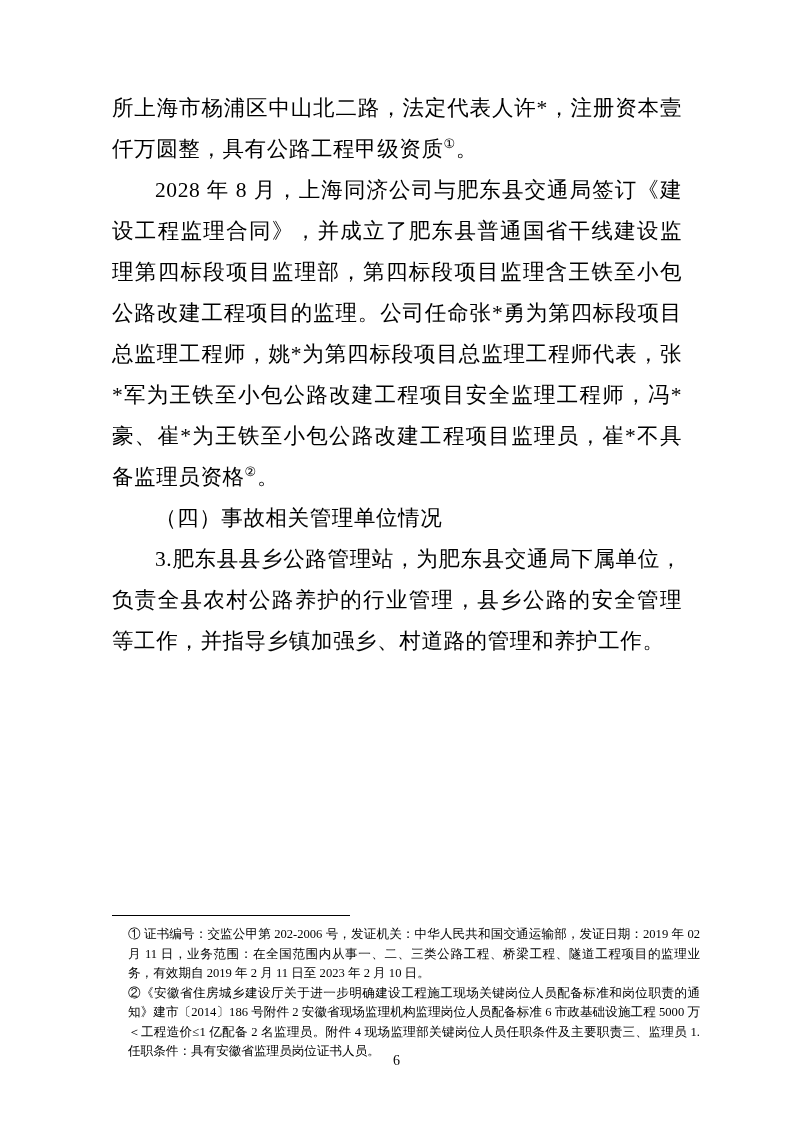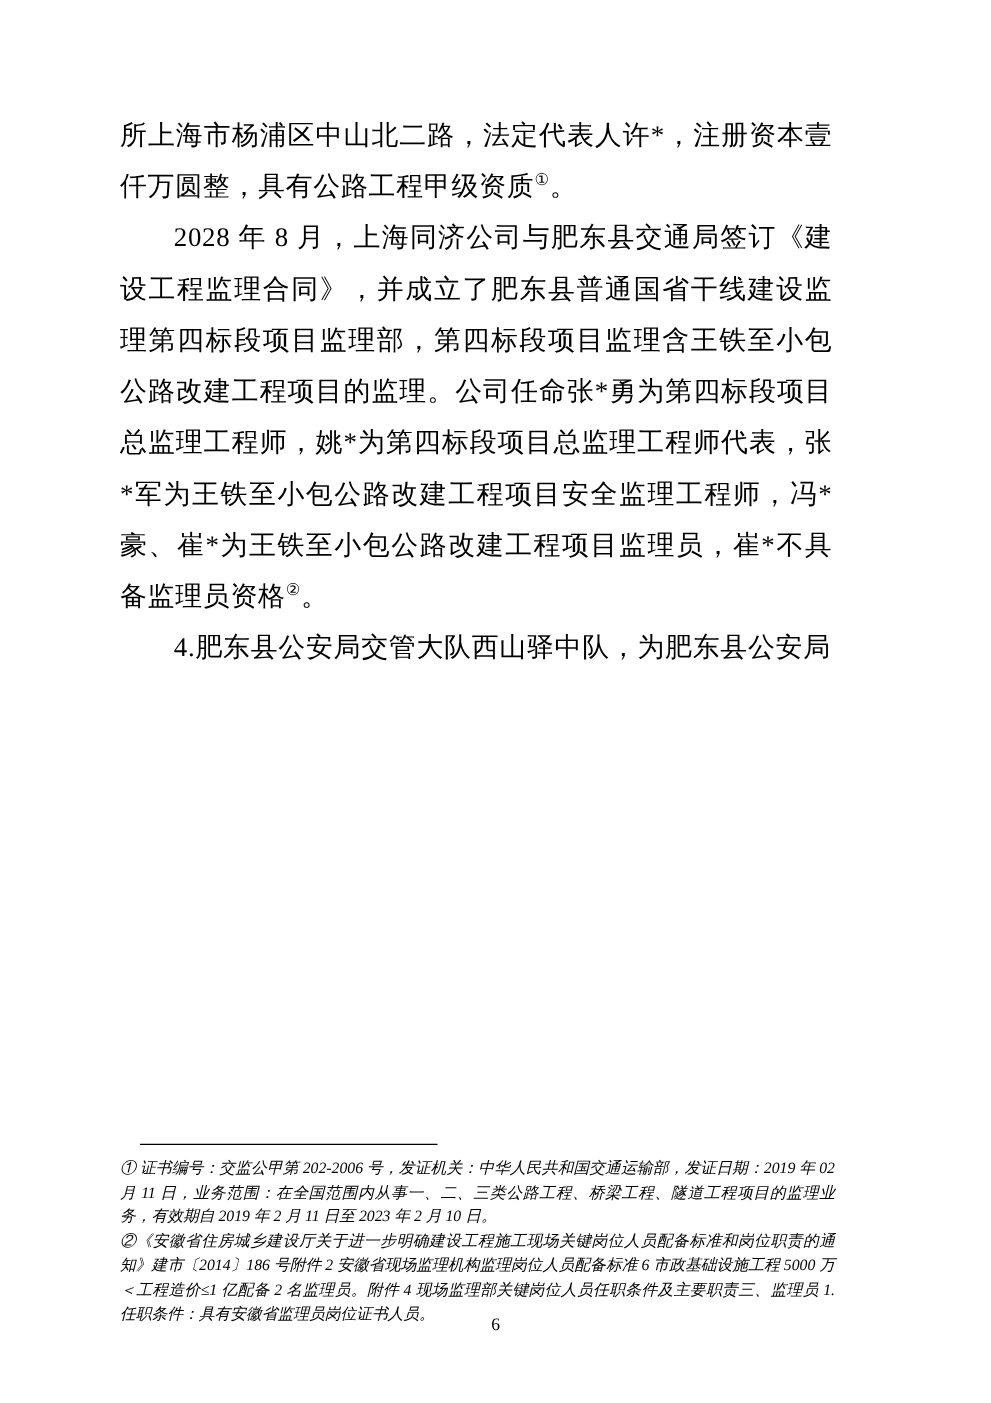--- a/index.html
+++ b/index.html
@@ -15,21 +15,21 @@
     position: relative;
     width: 793px;
     height: 1122px;
     margin: 0 auto;
     background: #ffffff;
     overflow: hidden;
     box-sizing: border-box;
   }
   .body-area {
     position: absolute;
-    left: 96px;
+    left: 112px;
     top: 88px;
     width: 570px;
   }
   .para {
     font-size: 21.5px;
     line-height: 41px;
     letter-spacing: 0.6px;
     text-align: justify;
     text-justify: inter-ideograph;
     margin: 0 0 0 0;
@@ -46,24 +46,23 @@
   .footnote-sep {
     position: absolute;
     left: 112px;
     top: 915px;
     width: 238px;
     height: 0;
     border-top: 1px solid #000000;
   }
   .footnotes {
     position: absolute;
-    left: 96px;
+    left: 128px;
     top: 925px;
     width: 572px;
-    font-style: italic;
   }
   .fn {
     font-size: 12.6px;
     line-height: 19.5px;
     text-align: justify;
     text-justify: inter-ideograph;
     margin: 0;
     font-family: "Liberation Serif", "DejaVu Serif", serif;
   }
   .fn-mark {
@@ -83,25 +82,26 @@
 <body>
 
 <div class="page">
 
   <div class="body-area">
 
     <p class="para"><span>所上海市杨浦区中山北二路，法定代表人许*，注册资本壹仟万圆整，具有公路工程甲级资质</span><span class="sup">①</span><span>。</span></p>
 
     <p class="para indent"><span>2028 年 8 月，上海同济公司与肥东县交通局签订《建设工程监理合同》，并成立了肥东县普通国省干线建设监理第四标段项目监理部，第四标段项目监理含王铁至小包公路改建工程项目的监理。公司任命张*勇为第四标段项目总监理工程师，姚*为第四标段项目总监理工程师代表，张*军为王铁至小包公路改建工程项目安全监理工程师，冯*豪、崔*为王铁至小包公路改建工程项目监理员，崔*不具备监理员资格</span><span class="sup">②</span><span>。</span></p>
 
+    <p class="para indent">（四）事故相关管理单位情况</p>
 
 
 
+    <p class="para indent">3.肥东县县乡公路管理站，为肥东县交通局下属单位，负责全县农村公路养护的行业管理，县乡公路的安全管理等工作，并指导乡镇加强乡、村道路的管理和养护工作。</p>
 
-    <p class="para indent">4.肥东县公安局交管大队西山驿中队，为肥东县公安局</p>
 
   </div>
 
   <div class="footnote-sep"></div>
 
   <div class="footnotes">
     <p class="fn"><span class="fn-mark">①</span> <span>证书编号：交监公甲第 202-2006 号，发证机关：中华人民共和国交通运输部，发证日期：2019 年 02 月 11 日，业务范围：在全国范围内从事一、二、三类公路工程、桥梁工程、隧道工程项目的监理业务，有效期自 2019 年 2 月 11 日至 2023 年 2 月 10 日。</span></p>
     <p class="fn"><span class="fn-mark">②</span><span>《安徽省住房城乡建设厅关于进一步明确建设工程施工现场关键岗位人员配备标准和岗位职责的通知》建市〔2014〕186 号附件 2 安徽省现场监理机构监理岗位人员配备标准 6 市政基础设施工程 5000 万＜工程造价≤1 亿配备 2 名监理员。附件 4 现场监理部关键岗位人员任职条件及主要职责三、监理员 1. 任职条件：具有安徽省监理员岗位证书人员。</span></p>
   </div>
 

